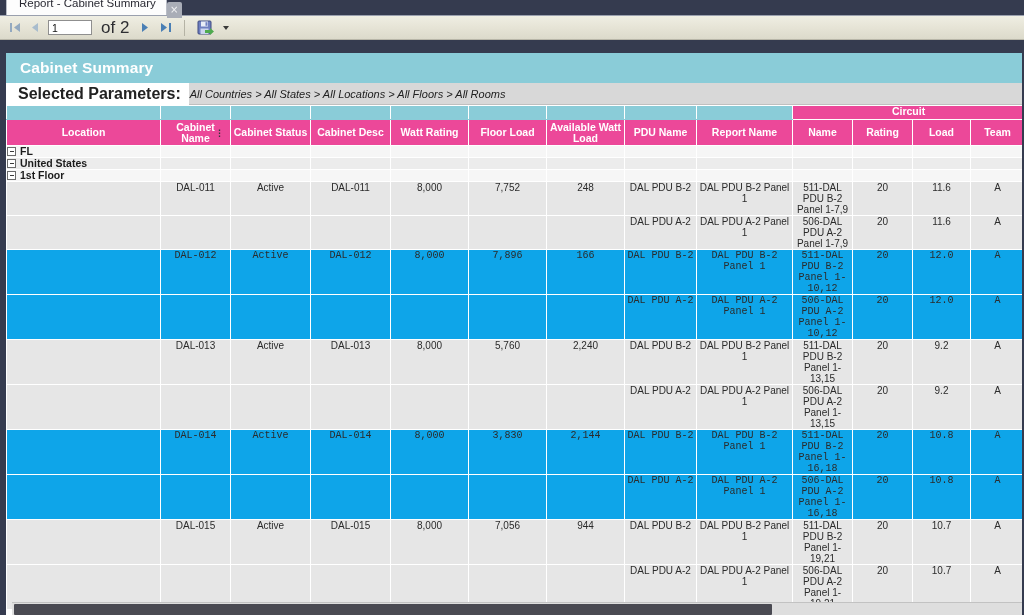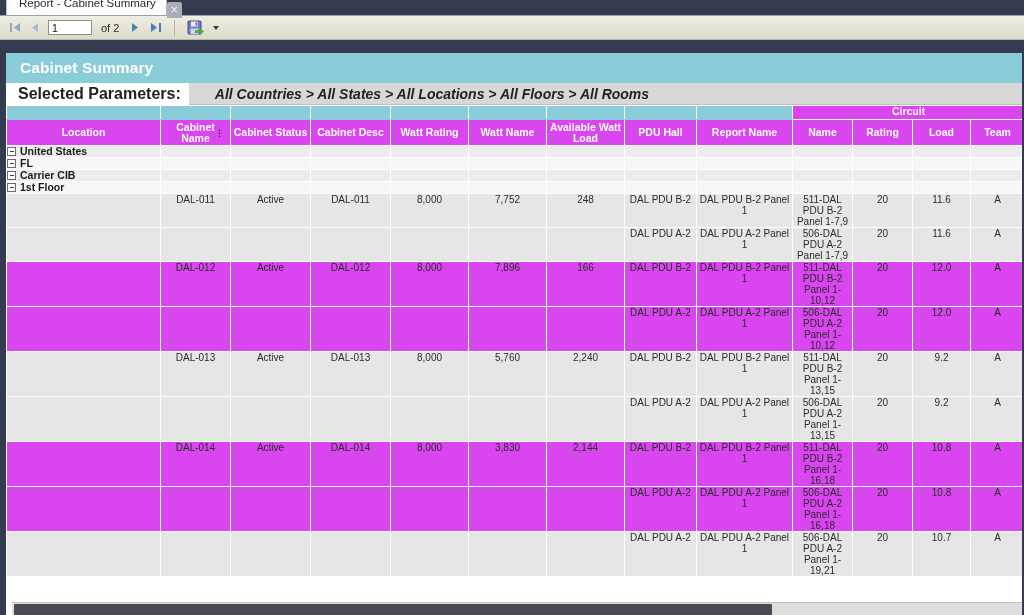--- a/index.html
+++ b/index.html
@@ -58,21 +58,21 @@
   }
   .nav-btn.disabled { color: #9bb0c4; }
   .page-input {
     width: 44px; height: 15px;
     border: 1px solid #8f8f8f;
     background: #fff;
     font-size: 10.5px; color: #111;
     padding: 0 3px;
     font-family: "Liberation Sans", sans-serif;
   }
-  .of-label { font-size: 11px; color: #2e2e32; margin: 0 3px; }
+  .of-label { font-size: 17px; color: #2e2e32; margin: 0 3px; }
   .tb-sep { width: 1px; height: 16px; background: #b5b3a5; margin: 0 6px; }
   .save-icon { width: 17px; height: 16px; position: relative; cursor: pointer; }
   .caret-dn {
     width: 0; height: 0;
     border-left: 3.5px solid transparent;
     border-right: 3.5px solid transparent;
     border-top: 4px solid #3a3a3a;
     margin-left: 3px; cursor: pointer;
   }
 
@@ -103,39 +103,39 @@
     border-bottom: 1px solid #bfbfbf;
   }
   .params-label {
     background: #ffffff; height: 22px;
     display: flex; align-items: center;
     padding: 0 8px 0 12px;
     font-size: 16px; font-weight: bold; color: #222;
     white-space: nowrap;
   }
   .params-value {
-    padding-left: 26px;
-    font-size: 14px; font-style: italic; font-weight: bold; color: #222;
+    padding-left: 1px;
+    font-size: 11px; font-style: italic; font-weight: normal; color: #222;
   }
 
   
   table.grid {
     border-collapse: collapse;
     table-layout: fixed;
     width: 1018px;
     font-size: 10px;
     color: #2b2b2b;
   }
   table.grid th, table.grid td {
     border: 1px solid #ffffff;
     padding: 0;
     vertical-align: top;
   }
   thead th {
-    background: #d946ef;
+    background: #ec4899;
     color: #ffffff;
     font-weight: bold;
     font-size: 10.5px;
     text-align: center;
     border: 1px solid #ffffff;
     padding: 3px 2px;
     line-height: 11px;
   }
   thead th.blank { background: #8accd8; border-bottom-color:#8accd8; }
   thead tr.r1 th { height: 14px; }
@@ -150,21 +150,21 @@
 
   tbody td {
     border: 1px solid #ffffff;
     font-size: 10px;
     padding: 4px 4px;
     line-height: 11px;
     text-align: center;
     color: #2b2b2b;
   }
   tbody tr.shade-a td { background: #e6e6e6; }
-  tbody tr.shade-b td { background: #d946ef; }
+  tbody tr.shade-b td { background: #0ea5e9; font-family: Liberation Mono, monospace; }
   tbody tr.group td { background: #ececec; }
   tbody tr.group.alt td { background: #f6f6f6; }
 
   td.loc {
     text-align: left;
     font-weight: bold;
     font-size: 10.5px;
     color: #1c1c1c;
     padding-left: 4px;
     white-space: nowrap;
@@ -298,63 +298,48 @@
           </tr>
           <tr class="r2">
             <th>Location</th>
             <th class="sortable">
               <span>Cabinet Name</span>
               <span class="sort-dots">⋮</span>
             </th>
             <th>Cabinet Status</th>
             <th>Cabinet Desc</th>
             <th>Watt Rating</th>
-            <th>Watt Name</th>
+            <th>Floor Load</th>
             <th>Available Watt Load</th>
-            <th>PDU Hall</th>
+            <th>PDU Name</th>
             <th>Report Name</th>
             <th>Name</th>
             <th>Rating</th>
             <th>Load</th>
             <th>Team</th>
           </tr>
         </thead>
         <tbody id="tbody">
+            <tr class="group alt">
+              <td class="loc ind2"><span class="expander"></span><span>FL</span></td>
+              <td></td>
+              <td></td>
+              <td></td>
+              <td></td>
+              <td></td>
+              <td></td>
+              <td></td>
+              <td></td>
+              <td></td>
+              <td></td>
+              <td></td>
+              <td></td>
+            </tr>
             <tr class="group">
               <td class="loc ind1"><span class="expander"></span><span>United States</span></td>
-              <td></td>
-              <td></td>
-              <td></td>
-              <td></td>
-              <td></td>
-              <td></td>
-              <td></td>
-              <td></td>
-              <td></td>
-              <td></td>
-              <td></td>
-              <td></td>
-            </tr>
-            <tr class="group alt">
-              <td class="loc ind2"><span class="expander"></span><span>FL</span></td>
-              <td></td>
-              <td></td>
-              <td></td>
-              <td></td>
-              <td></td>
-              <td></td>
-              <td></td>
-              <td></td>
-              <td></td>
-              <td></td>
-              <td></td>
-              <td></td>
-            </tr>
-            <tr class="group">
-              <td class="loc ind3"><span class="expander"></span><span>Carrier CIB</span></td>
               <td></td>
               <td></td>
               <td></td>
               <td></td>
               <td></td>
               <td></td>
               <td></td>
               <td></td>
               <td></td>
               <td></td>
@@ -491,20 +476,35 @@
               <td></td>
               <td>DAL PDU A-2</td>
               <td>DAL PDU A-2 Panel 1</td>
               <td class="cell-wrap">506-DAL PDU A-2 Panel 1-16,18</td>
               <td>20</td>
               <td>10.8</td>
               <td>A</td>
             </tr>
             <tr class="shade-a">
               <td class="loc"></td>
+              <td>DAL-015</td>
+              <td>Active</td>
+              <td>DAL-015</td>
+              <td>8,000</td>
+              <td>7,056</td>
+              <td>944</td>
+              <td>DAL PDU B-2</td>
+              <td>DAL PDU B-2 Panel 1</td>
+              <td class="cell-wrap">511-DAL PDU B-2 Panel 1-19,21</td>
+              <td>20</td>
+              <td>10.7</td>
+              <td>A</td>
+            </tr>
+            <tr class="shade-a">
+              <td class="loc"></td>
               <td></td>
               <td></td>
               <td></td>
               <td></td>
               <td></td>
               <td></td>
               <td>DAL PDU A-2</td>
               <td>DAL PDU A-2 Panel 1</td>
               <td class="cell-wrap">506-DAL PDU A-2 Panel 1-19,21</td>
               <td>20</td>

